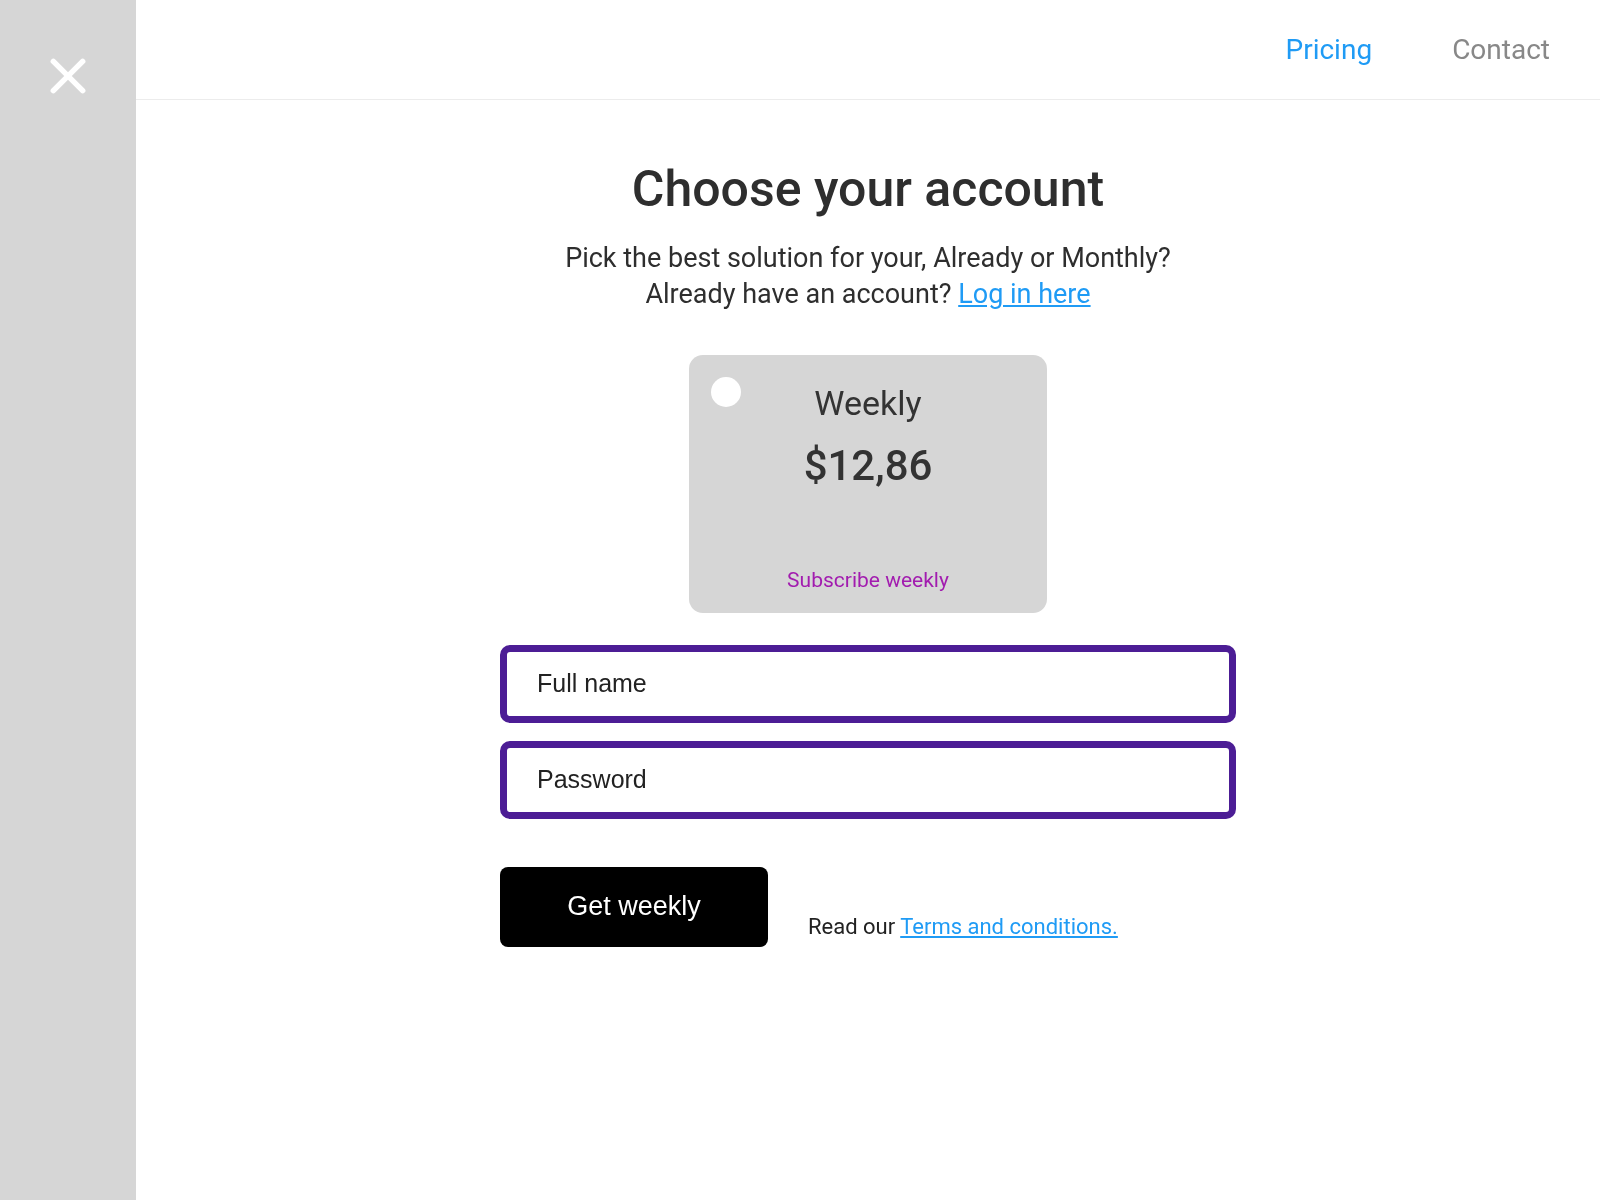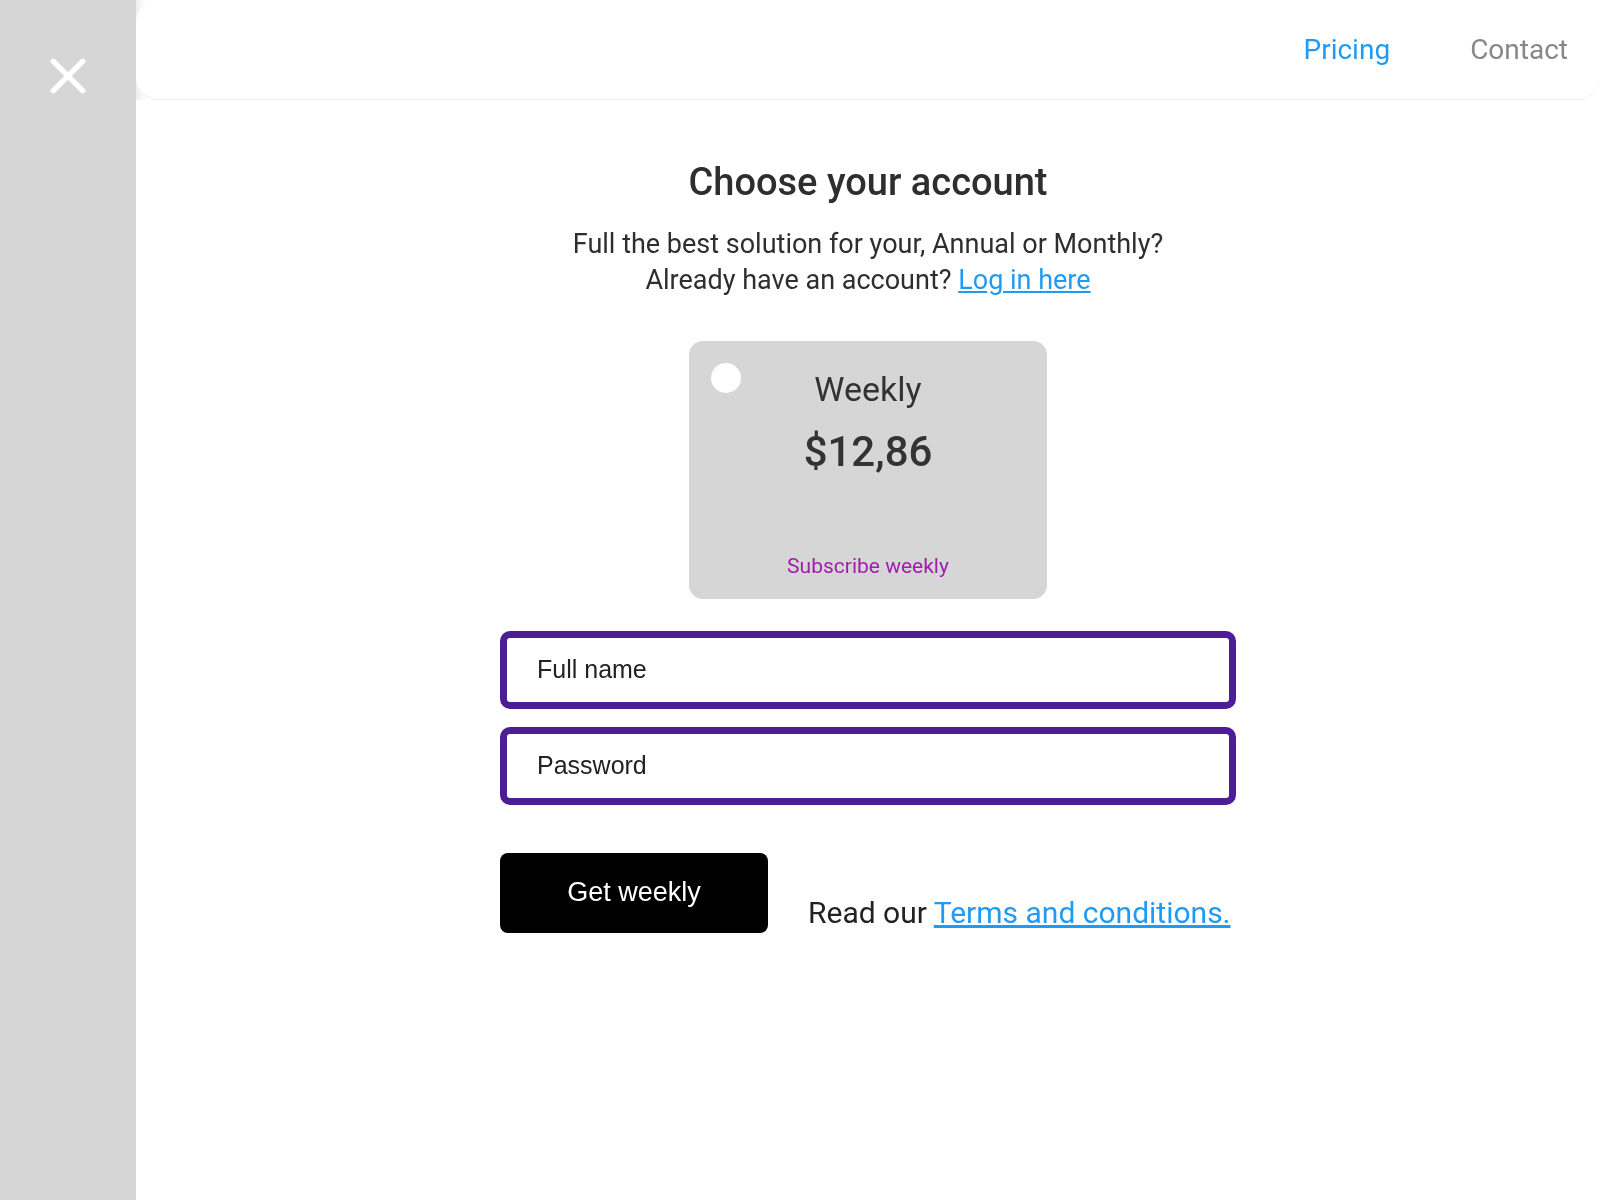--- a/index.html
+++ b/index.html
@@ -38,46 +38,45 @@
   .close-btn svg { width: 44px; height: 44px; }
 
   
   .topnav {
     position: absolute;
     top: 0; left: 136px; right: 0;
     height: 100px;
     display: flex;
     justify-content: flex-end;
     align-items: center;
-    padding-right: 32px;
+    padding-right: 50px;
     border-bottom: 1px solid #ececec;
     gap: 80px;
     background: #fff;
-    border-radius: 22px;
   }
   .nav-link {
     font-size: 28px;
     font-weight: 400;
     cursor: pointer;
     color: #888;
   }
   .nav-link.active { color: #1f9bf5; }
 
   
   .content {
     position: absolute;
     top: 100px; left: 136px; right: 0; bottom: 0;
     background: #fff;
     display: flex;
     flex-direction: column;
     align-items: center;
     padding-top: 60px;
   }
   .page-title {
-    font-size: 38px;
+    font-size: 50px;
     font-weight: 500;
     color: #2e2e2e;
     margin-bottom: 22px;
   }
   .subtitle {
     font-size: 27px;
     color: #2e2e2e;
     line-height: 1.35;
     text-align: center;
   }
@@ -156,21 +155,21 @@
     height: 80px;
     background: #000;
     color: #fff;
     border: none;
     border-radius: 8px;
     font-size: 27px;
     font-weight: 500;
     cursor: pointer;
   }
   .terms-text {
-    font-size: 30px;
+    font-size: 22px;
     color: #222;
     margin-top: 40px;
   }
   .terms-link {
     color: #1f9bf5;
     text-decoration: underline;
     cursor: pointer;
   }
 </style>
 </head>
@@ -186,21 +185,21 @@
 </div>
 
 <div class="topnav">
   <span class="nav-link active">Pricing</span>
   <span class="nav-link">Contact</span>
 </div>
 
 <div class="content">
   <h1 class="page-title">Choose your account</h1>
   <div class="subtitle">
-    <div>Full the best solution for your, Annual or Monthly?</div>
+    <div>Pick the best solution for your, Already or Monthly?</div>
     <div>
       <span>Already have an account? </span><span class="login-link">Log in here</span>
     </div>
   </div>
 
   <div class="plans">
     <div class="plan-card unselected">
       <div class="radio-dot"></div>
       <div class="plan-title">Weekly</div>
       <div class="plan-price">$12,86</div>

